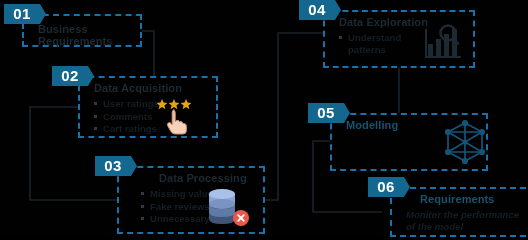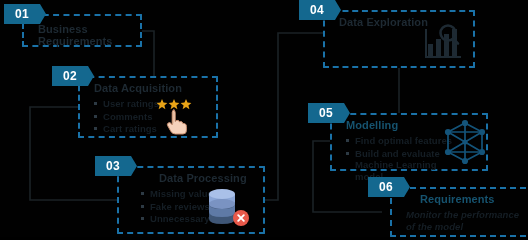--- a/index.html
+++ b/index.html
@@ -19,21 +19,21 @@
     position:absolute;inset:0;
     border:2px dashed #1a72a8;
     border-radius:1px;
     background:transparent;
   }
   .badge{
     position:absolute;z-index:5;
     height:20px;min-width:26px;
     background:#14688f;
     color:#ffffff;
-    font-size:12px;font-weight:bold;
+    font-size:15px;font-weight:bold;
     line-height:20px;text-align:center;
     padding:0 5px;
     letter-spacing:0.3px;
   }
   .badge::after{
     content:"";position:absolute;right:-6px;top:0;
     border-top:10px solid transparent;
     border-bottom:10px solid transparent;
     border-left:6px solid #14688f;
   }
@@ -172,20 +172,21 @@
       </svg>
     </div>
   </div>
 
   <div class="card" id="card04">
     <div class="frame"></div>
     <div class="badge">04</div>
     <div class="body">
       <div class="ctitle">Data Exploration</div>
       <ul class="bullets" style="width:96px">
+        <li>Understand patterns</li>
       </ul>
     </div>
 
     <div class="icon" style="left:100px;top:13px;width:46px;height:40px;">
       <svg viewBox="0 0 46 40" width="46" height="40">
         <g fill="#1e2a33">
           <rect x="5" y="21" width="5" height="12"></rect>
           <rect x="13" y="16" width="5" height="17"></rect>
           <rect x="21" y="11" width="5" height="22"></rect>
           <rect x="29" y="6" width="5" height="27"></rect>
@@ -198,24 +199,20 @@
         </g>
       </svg>
     </div>
   </div>
 
   <div class="card" id="card05">
     <div class="frame"></div>
     <div class="badge">05</div>
     <div class="body">
       <div class="ctitle lit">Modelling</div>
-      <ul class="bullets" style="width:108px">
-        <li>Find optimal features</li>
-        <li>Build and evaluate Machine Learning model</li>
-      </ul>
     </div>
 
     <div class="icon" style="left:112px;top:6px;width:46px;height:46px;">
       <svg viewBox="0 0 46 46" width="46" height="46">
         <g stroke="#14547a" stroke-width="1.7" fill="none">
           <path d="M23 4 L40 13 L40 33 L23 42 L6 33 L6 13 Z"></path>
           <path d="M23 4 L23 42 M6 13 L40 33 M40 13 L6 33"></path>
           <path d="M6 13 L40 13 M6 33 L40 33"></path>
         </g>
         <g fill="#14547a">

